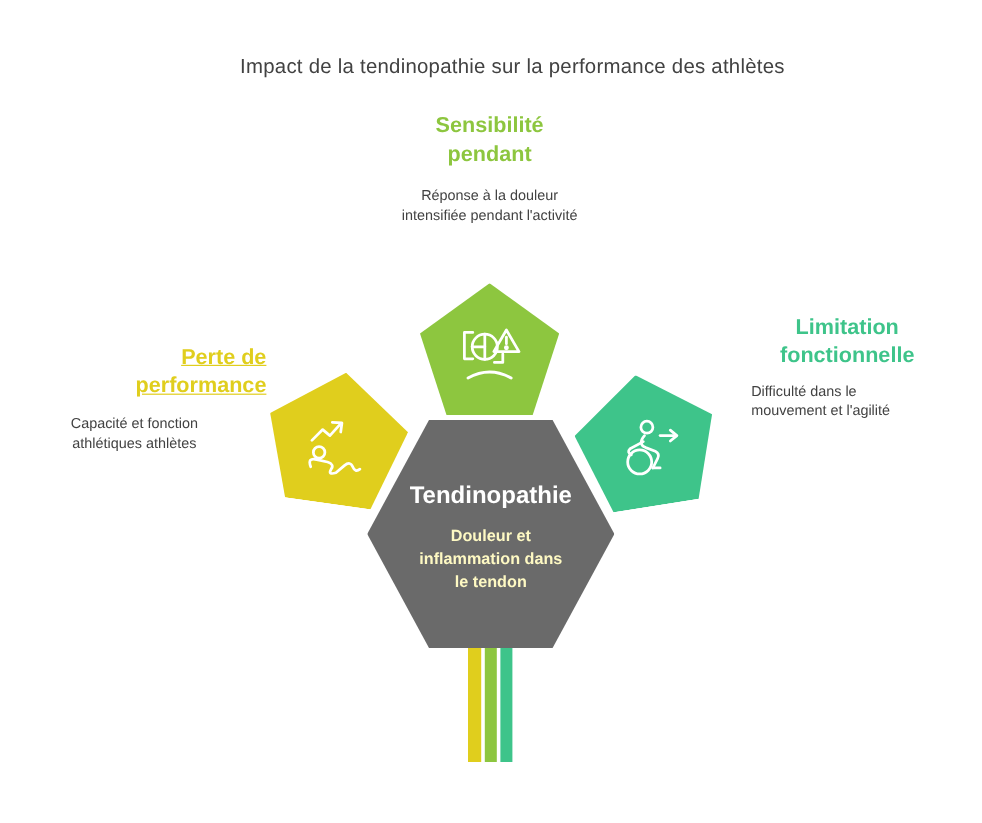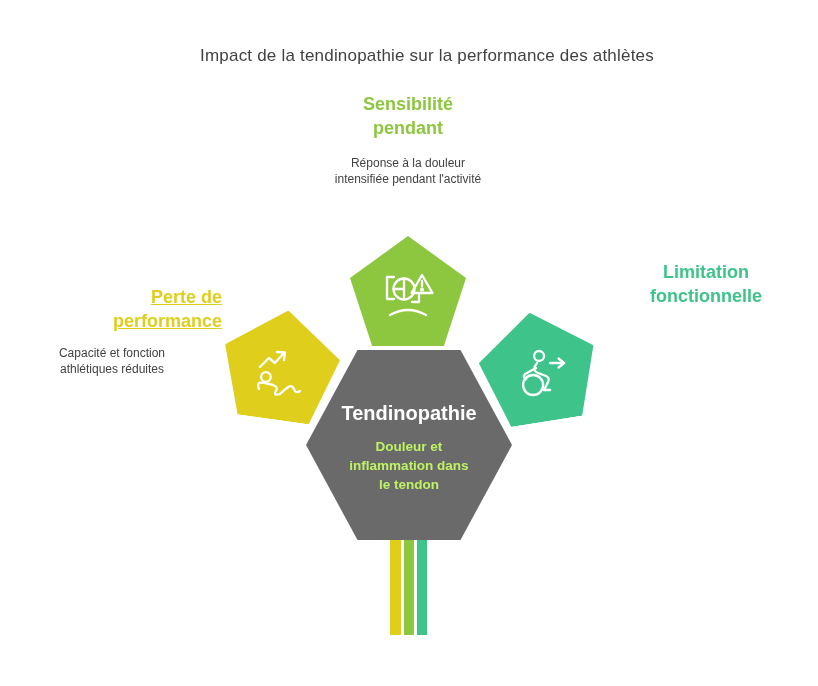--- a/index.html
+++ b/index.html
@@ -56,23 +56,24 @@
 <body>
 
 <div class="canvas">
 
   <div class="title">Impact de la tendinopathie sur la performance des athlètes</div>
 
   <div class="branch-heading h-top" style="color: rgb(141, 198, 63);">Sensibilité pendant</div>
   <div class="branch-body b-top">Réponse à la douleur intensifiée pendant l'activité</div>
 
   <div class="branch-heading h-left" style="color: rgb(224, 206, 29);">Perte de performance</div>
-  <div class="branch-body b-left">Capacité et fonction athlétiques réduites</div>
+  <div class="branch-body b-left">Capacité et fonction athlétiques athlètes</div>
 
   <div class="branch-heading h-right" style="color: rgb(62, 196, 138);">Limitation fonctionnelle</div>
+  <div class="branch-body b-right">Difficulté dans le mouvement et l'agilité</div>
 
   <div class="pentagon pent-top" style="background: rgb(141, 198, 63);">
     <span class="icon">
       <svg viewBox="0 0 58 54" xmlns="http://www.w3.org/2000/svg">
         <path d="M15 9 H8 V31 H15"></path>
         <path d="M40 27 V34 H33"></path>
         <circle cx="25" cy="21" r="10.5"></circle>
         <path d="M25 10.5 V31.5"></path>
         <path d="M14.5 21 H25"></path>
         <path d="M43 7 L53.5 25 H32.5 Z"></path>
@@ -103,20 +104,20 @@
         <path d="M27 17 Q21 24 28 27 L36 30 Q40 32 38 36 L34 44"></path>
         <path d="M26 22 L15 28 Q12 31 16 33"></path>
         <circle cx="23" cy="39" r="10"></circle>
         <path d="M34 44 H40"></path>
       </svg>
     </span>
   </div>
 
   <div class="hexagon" style="background: rgb(106, 106, 106); align-items: center;">
     <div class="hex-title" style="color: rgb(255, 255, 255);">Tendinopathie</div>
-    <div class="hex-body" style="color: #bef264;">Douleur et inflammation dans le tendon</div>
+    <div class="hex-body" style="color: #fef9c3;">Douleur et inflammation dans le tendon</div>
   </div>
 
   <div class="stripe stripe-1" style="background: rgb(224, 206, 29);"></div>
   <div class="stripe stripe-2" style="background: rgb(141, 198, 63);"></div>
   <div class="stripe stripe-3" style="background: rgb(62, 196, 138);"></div>
 
 </div>
 
 </body></html>

